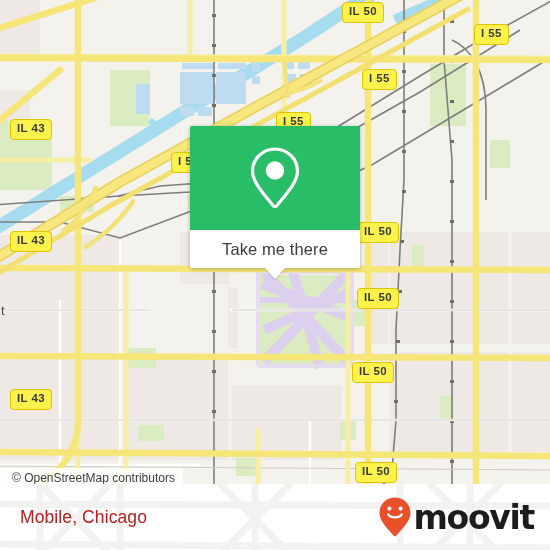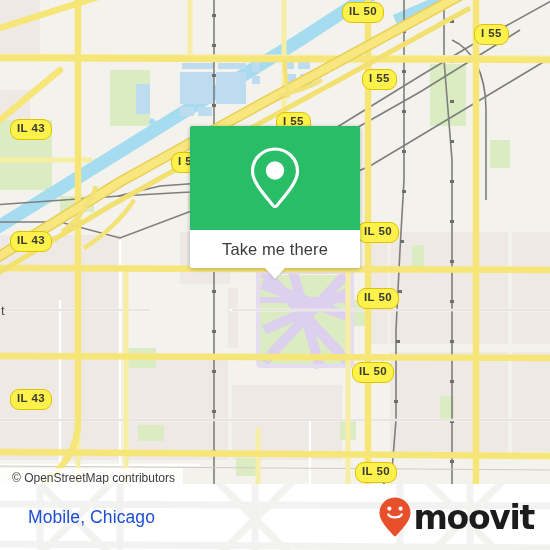--- a/index.html
+++ b/index.html
@@ -27,21 +27,21 @@
     height: 550px;
     background: #f4f2ec;
   }
   #map-svg { display: block; }
 
   
   .shield {
     position: absolute;
     background: #fcf24b;
     border: 1.6px solid #e0c200;
-    border-radius: 9px;
+    border-radius: 4px;
     color: #3a3a32;
     font-family: "Liberation Sans", sans-serif;
     font-size: 11.5px;
     font-weight: bold;
     letter-spacing: 0.4px;
     line-height: 1;
     padding: 3px 6px 4px 6px;
     white-space: nowrap;
     box-sizing: border-box;
     text-align: center;
@@ -121,25 +121,24 @@
     left: 0; top: 0;
     width: 550px; height: 66px;
     opacity: 1;
   }
   #footer-title {
     position: absolute;
     left: 20px;
     top: 50%;
     transform: translateY(-50%);
     font-size: 17.5px;
-    color: #1d4ed8;
+    color: #b91c1c;
     font-family: "Liberation Sans", sans-serif;
     letter-spacing: 0.1px;
     z-index: 3;
-    margin-left: 8px;
   }
   #brand {
     position: absolute;
     right: 16px;
     top: 50%;
     transform: translateY(-50%);
     display: flex;
     align-items: center;
     z-index: 3;
   }

